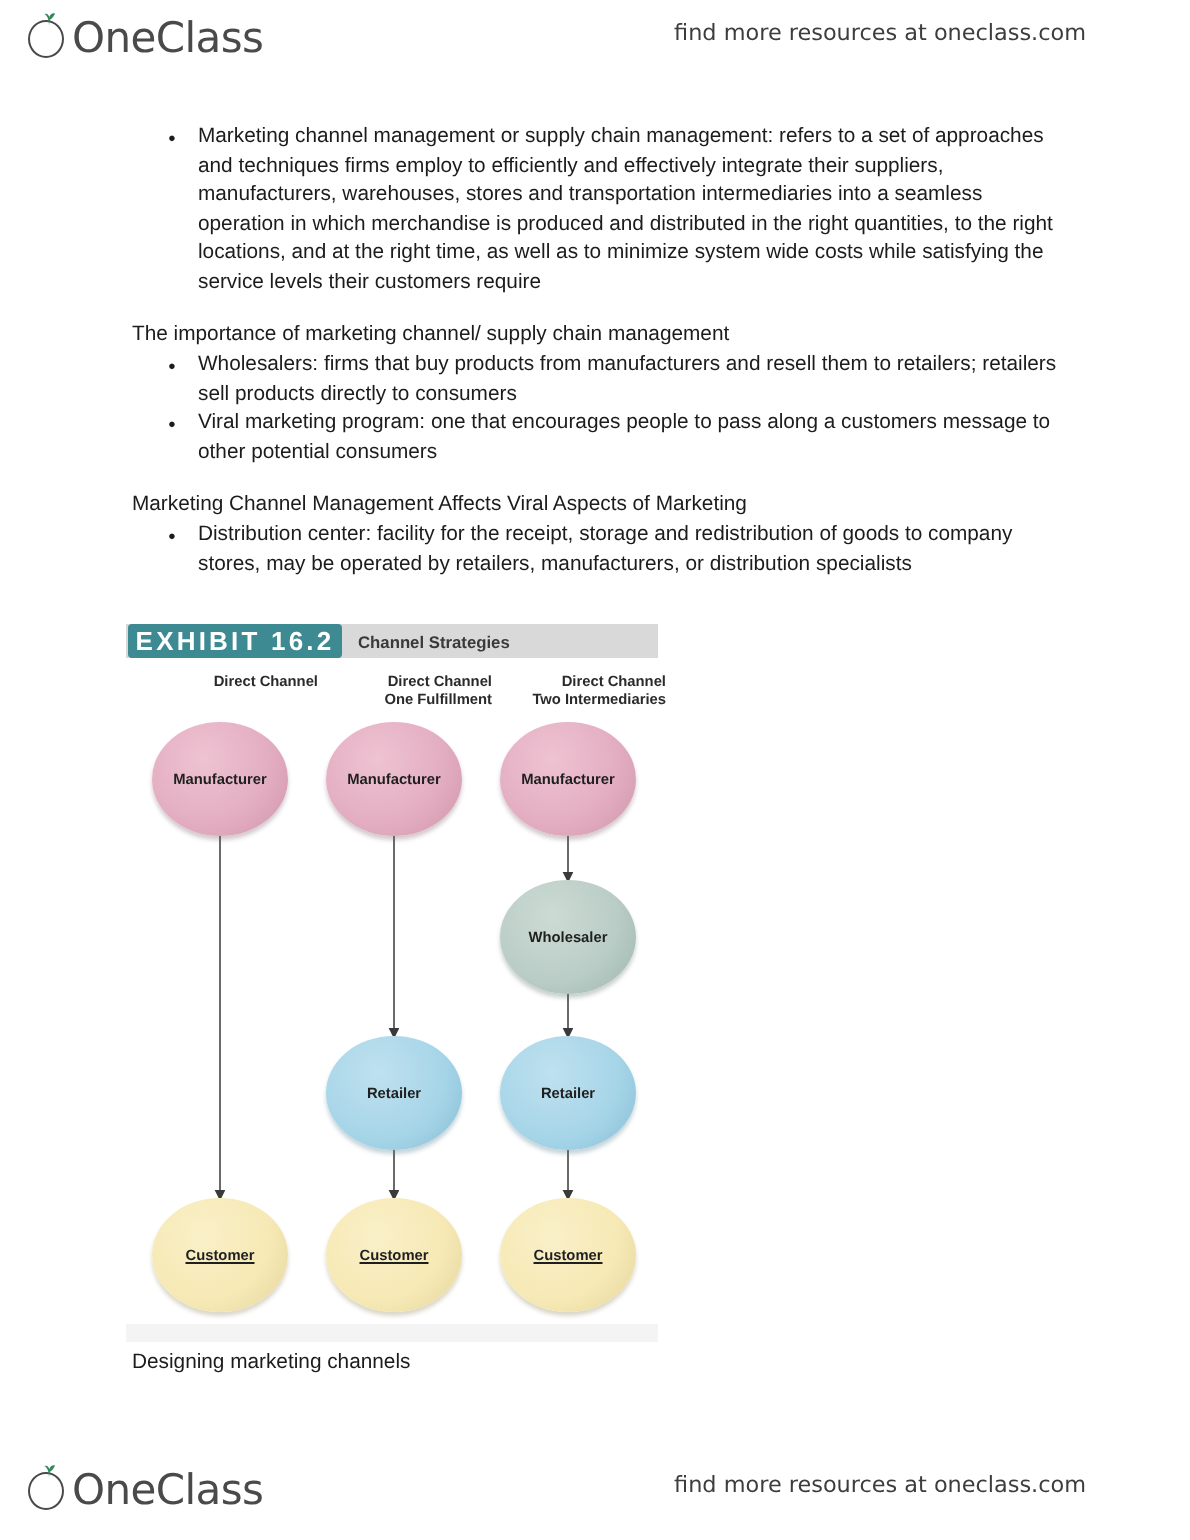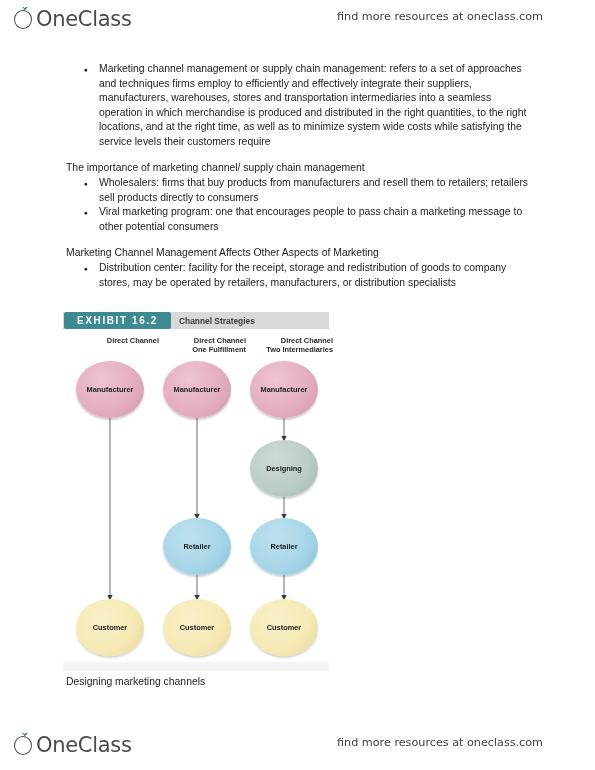--- a/index.html
+++ b/index.html
@@ -129,21 +129,21 @@
   }
   .exhibit-tag {
     position: absolute;
     left: 1px;
     top: 0;
     width: 107px;
     height: 17px;
     background: #3d8a92;
     border-radius: 2px;
     color: #ffffff;
-    font-size: 10px;
+    font-size: 13px;
     font-weight: bold;
     letter-spacing: 1.6px;
     display: flex;
     align-items: center;
     justify-content: center;
     box-sizing: border-box;
   }
   .exhibit-subject {
     position: absolute;
     left: 116px;
@@ -201,20 +201,21 @@
     background: radial-gradient(circle at 38% 32%, #cddbd4 0%, #b9ccc6 58%, #9db5ae 100%);
     box-shadow: 0 2px 2px rgba(90,110,105,0.33);
   }
   .node.retailer {
     background: radial-gradient(circle at 38% 32%, #bfe1ef 0%, #a6d5e8 58%, #86bdd4 100%);
     box-shadow: 0 2px 2px rgba(80,120,140,0.33);
   }
   .node.customer {
     background: radial-gradient(circle at 38% 32%, #faf0c8 0%, #f6e9b5 58%, #e4d49a 100%);
     box-shadow: 0 2px 2px rgba(140,130,90,0.33);
+    text-decoration: underline;
   }
 
   .figure-caption {
     position: absolute;
     left: 66px;
     top: 676px;
     font-size: 10.4px;
     color: #1c1c1c;
   }
 
@@ -248,26 +249,26 @@
 
   <ul class="bullets">
     <li>Marketing channel management or supply chain management: refers to a set of approaches and techniques firms employ to efficiently and effectively integrate their suppliers, manufacturers, warehouses, stores and transportation intermediaries into a seamless operation in which merchandise is produced and distributed in the right quantities, to the right locations, and at the right time, as well as to minimize system wide costs while satisfying the service levels their customers require</li>
   </ul>
 
   <div class="gap-md"></div>
 
   <p class="section-head">The importance of marketing channel/ supply chain management</p>
   <ul class="bullets">
     <li>Wholesalers: firms that buy products from manufacturers and resell them to retailers; retailers sell products directly to consumers</li>
-    <li>Viral marketing program: one that encourages people to pass chain a marketing message to other potential consumers</li>
+    <li>Viral marketing program: one that encourages people to pass along a customers message to other potential consumers</li>
   </ul>
 
   <div class="gap-md"></div>
 
-  <p class="section-head">Marketing Channel Management Affects Other Aspects of Marketing</p>
+  <p class="section-head">Marketing Channel Management Affects Viral Aspects of Marketing</p>
   <ul class="bullets">
     <li>Distribution center: facility for the receipt, storage and redistribution of goods to company stores, may be operated by retailers, manufacturers, or distribution specialists</li>
   </ul>
 </div>
 
 <div class="exhibit">
 
   <div class="exhibit-banner">
     <div class="exhibit-tag">EXHIBIT 16.2</div>
     <div class="exhibit-subject">Channel Strategies</div>
@@ -302,21 +303,21 @@
 
     <line x1="221" y1="105" x2="221" y2="129" stroke="#5a5a5a" stroke-width="0.9" marker-end="url(#ah)"></line>
     <line x1="221" y1="184" x2="221" y2="207" stroke="#5a5a5a" stroke-width="0.9" marker-end="url(#ah)"></line>
     <line x1="221" y1="262" x2="221" y2="288" stroke="#5a5a5a" stroke-width="0.9" marker-end="url(#ah)"></line>
   </svg>
 
   <div class="node manufacturer" style="left:13px;  top:49px; width:68px; height:57px;">Manufacturer</div>
   <div class="node manufacturer" style="left:100px; top:49px; width:68px; height:57px;">Manufacturer</div>
   <div class="node manufacturer" style="left:187px; top:49px; width:68px; height:57px;">Manufacturer</div>
 
-  <div class="node wholesaler" style="left:187px; top:128px; width:68px; height:57px;">Designing</div>
+  <div class="node wholesaler" style="left:187px; top:128px; width:68px; height:57px;">Wholesaler</div>
 
   <div class="node retailer" style="left:100px; top:206px; width:68px; height:57px;">Retailer</div>
   <div class="node retailer" style="left:187px; top:206px; width:68px; height:57px;">Retailer</div>
 
   <div class="node customer" style="left:13px;  top:287px; width:68px; height:57px;">Customer</div>
   <div class="node customer" style="left:100px; top:287px; width:68px; height:57px;">Customer</div>
   <div class="node customer" style="left:187px; top:287px; width:68px; height:57px;">Customer</div>
 
   <div class="fade-band" style="top:350px;"></div>
 </div>

